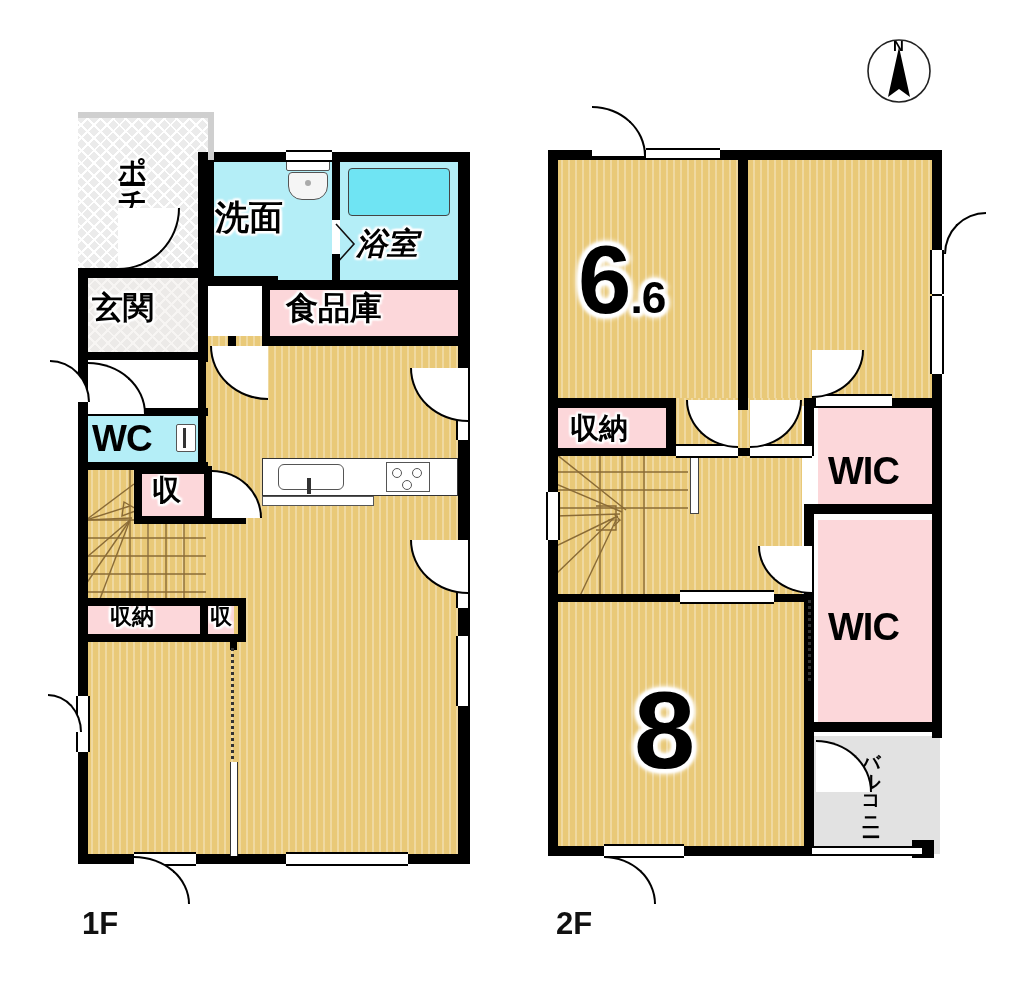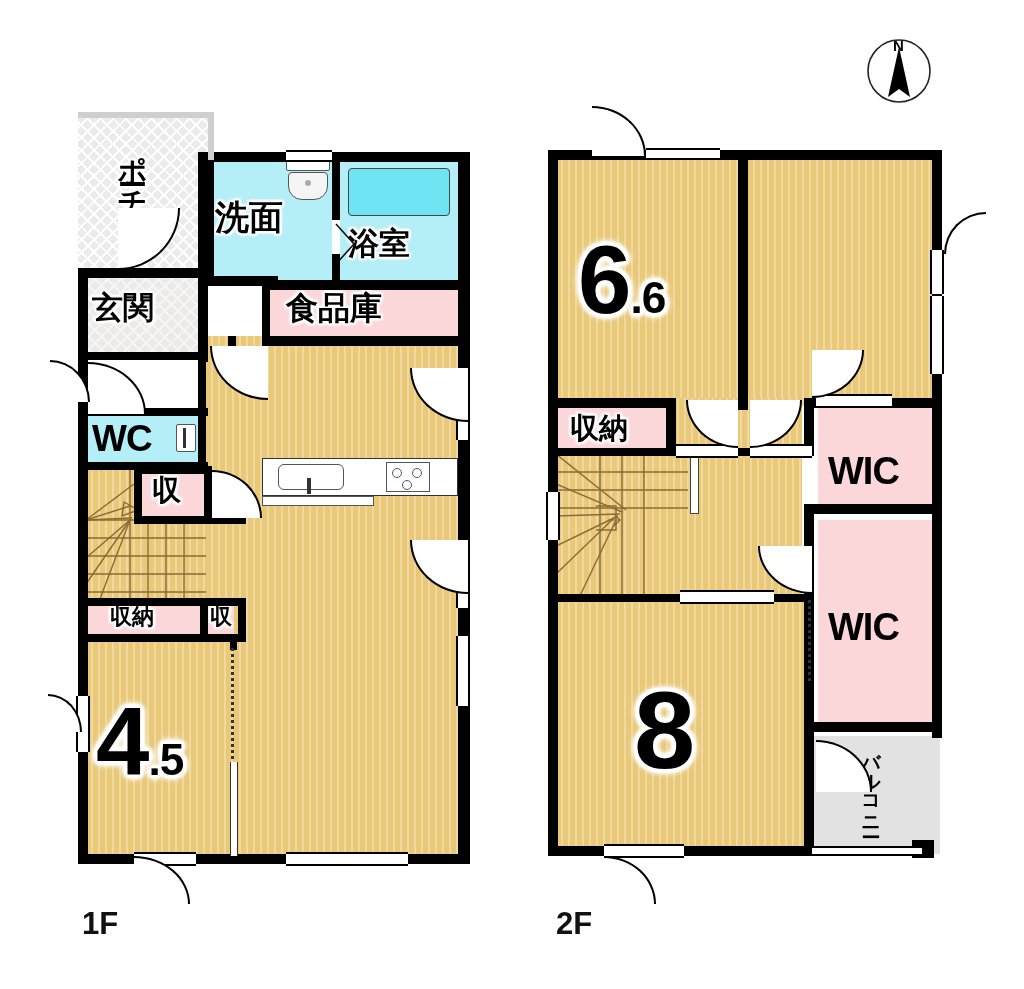--- a/index.html
+++ b/index.html
@@ -109,21 +109,21 @@
 
   <div class="abs f-cyan" style="left:206px;top:160px;width:126px;height:120px;"></div>
   <div class="lbl" style="left:215px;top:200px;font-size:34px;">洗面</div>
 
   <div class="fixture" style="left:286px;top:159px;width:44px;height:12px;border-radius:2px;"></div>
   <div class="fixture" style="left:288px;top:172px;width:40px;height:28px;border-radius:4px 4px 14px 14px;background:#f5f5f5;"></div>
   <div class="abs" style="left:305px;top:180px;width:6px;height:6px;border-radius:50%;background:#aaa;"></div>
 
   <div class="abs f-cyan" style="left:340px;top:160px;width:118px;height:120px;"></div>
   <div class="fixture" style="left:348px;top:168px;width:102px;height:48px;border-radius:4px;background:#6fe4f3;border:1.8px solid #444;"></div>
-  <div class="lbl" style="left:348px;top:228px;font-size:31px;">浴室</div>
+  <div class="lbl" style="left:356px;top:228px;font-size:31px;font-style:italic;">浴室</div>
 
   <svg class="abs" style="left:334px;top:222px;width:22px;height:44px;" viewBox="0 0 22 44">
     <path d="M2 2 L20 22 L2 42" fill="none" stroke="#111" stroke-width="1.6"></path>
   </svg>
 
   <div class="abs f-pink" style="left:270px;top:288px;width:188px;height:50px;"></div>
   <div class="lbl" style="left:286px;top:292px;font-size:32px;">食品庫</div>
 
   <div class="abs f-cyan" style="left:86px;top:416px;width:120px;height:48px;"></div>
   <div class="lbl plain" style="left:92px;top:420px;font-size:37px;letter-spacing:-1px;">WC</div>
@@ -157,23 +157,20 @@
         <path d="M98 54 V138"></path>
     </g>
   </svg>
 
   <div class="abs f-pink" style="left:86px;top:604px;width:120px;height:34px;"></div>
   <div class="lbl" style="left:110px;top:606px;font-size:22px;">収納</div>
   <div class="abs f-pink" style="left:206px;top:604px;width:40px;height:34px;"></div>
   <div class="lbl" style="left:210px;top:606px;font-size:22px;">収</div>
 
   <div class="abs f-wood" style="left:86px;top:638px;width:148px;height:218px;"></div>
-  <div class="area-num" style="left:96px;top:700px;font-size:96px;">
-    <span>4</span><span class="dec">.5</span>
-  </div>
 
   <div class="abs f-wood" style="left:206px;top:336px;width:252px;height:130px;"></div>
   <div class="abs f-wood" style="left:234px;top:336px;width:224px;height:520px;"></div>
   <div class="abs f-wood" style="left:206px;top:336px;width:40px;height:270px;"></div>
 
   <div class="counter" style="left:262px;top:458px;width:196px;height:38px;"></div>
   <div class="fixture" style="left:278px;top:464px;width:66px;height:26px;border-radius:6px;"></div>
   <div class="abs" style="left:307px;top:478px;width:4px;height:16px;background:#333;"></div>
   <div class="fixture" style="left:386px;top:462px;width:44px;height:30px;"></div>
   <div class="abs" style="left:392px;top:468px;width:10px;height:10px;border:1.3px solid #555;border-radius:50%;"></div>

